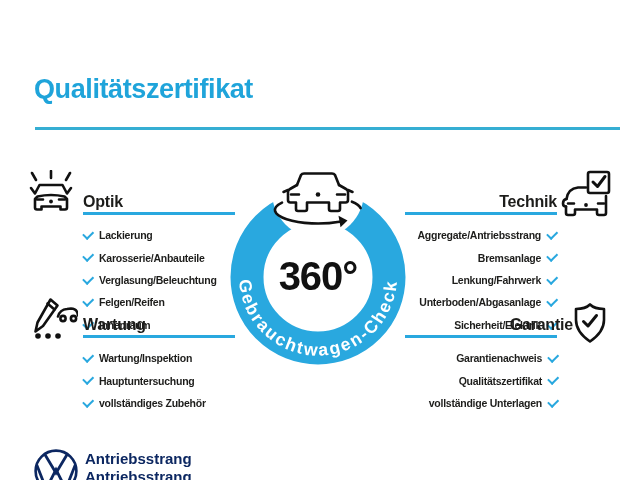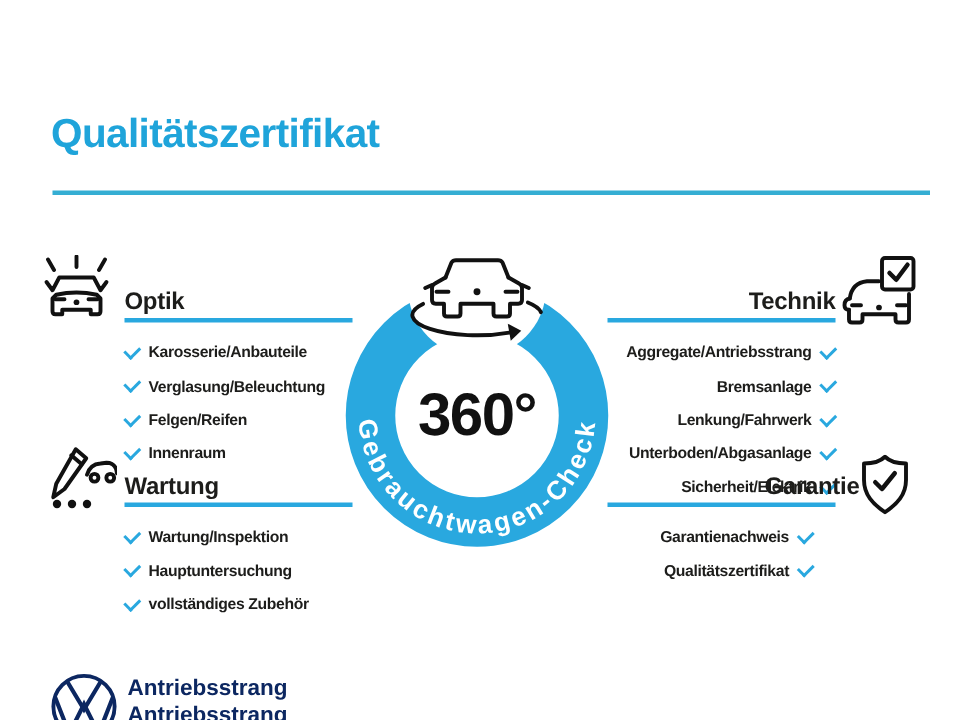--- a/index.html
+++ b/index.html
@@ -94,20 +94,24 @@
       <path d="M11.5,26.5 Q25,23.5 38.5,26.5 L41,29 L41,37.5 Q41,39.5 39,39.5 L34.5,39.5 L34.5,36.5 L15.5,36.5 L15.5,39.5 L11,39.5 Q9,39.5 9,37.5 L9,29 Z"></path>
       <path d="M11,29.5 L17,29.5 M33,29.5 L39,29.5"></path>
       <circle cx="25" cy="31.5" r="1.9" fill="#111111" stroke="none"></circle>
     </svg>
   </div>
   <h2 class="sec-title" style="left:83px;">Optik</h2>
   <div class="sec-rule" style="left:83px;"></div>
   <div class="items" style="left:83px;top:180px;">
     <div class="item">
         <span class="check"></span>
+        <span>Lackierung</span>
+      </div>
+    <div class="item">
+        <span class="check"></span>
         <span>Karosserie/Anbauteile</span>
       </div>
     <div class="item">
         <span class="check"></span>
         <span>Verglasung/Beleuchtung</span>
       </div>
     <div class="item">
         <span class="check"></span>
         <span>Felgen/Reifen</span>
       </div>
@@ -183,27 +187,31 @@
   </div>
 
   <div class="icon-box" style="left:572px;top:259px;">
     <svg width="36" height="42" viewBox="0 0 36 42" stroke="#111111" stroke-width="2.6" fill="none" stroke-linecap="round" stroke-linejoin="round">
       <path d="M18,1.5 C21,4.5 27,6 32,6 L32,17 C32,27 26,33 18,38.5 C10,33 4,27 4,17 L4,6 C9,6 15,4.5 18,1.5 Z"></path>
       <path d="M11.5,18.5 L16,23 L24.5,12.5" stroke-width="3"></path>
     </svg>
   </div>
   <h2 class="sec-title row2" style="right:67px;">Garantie</h2>
   <div class="sec-rule row2" style="left:405px;"></div>
-  <div class="items right" style="right:98px;top:303px;">
+  <div class="items right" style="right:82px;top:303px;">
     <div class="item">
         <span>Garantienachweis</span>
         <span class="check"></span>
       </div>
     <div class="item">
         <span>Qualitätszertifikat</span>
+        <span class="check"></span>
+      </div>
+    <div class="item">
+        <span>vollständige Unterlagen</span>
         <span class="check"></span>
       </div>
   </div>
 
   <div class="icon-box" style="left:33px;top:404px;">
     <svg width="46" height="46" viewBox="0 0 46 46" fill="none" stroke="#0c2761">
       <circle cx="23" cy="23" r="20.4" stroke-width="2.6"></circle>
       <path d="M11.6,6 L23,25 L34.4,6" stroke-width="2.8" stroke-linejoin="miter"></path>
       <path d="M3.6,16.5 L13.2,41 L23,21.5 L32.8,41 L42.4,16.5" stroke-width="2.8" stroke-linejoin="miter"></path>
     </svg>

